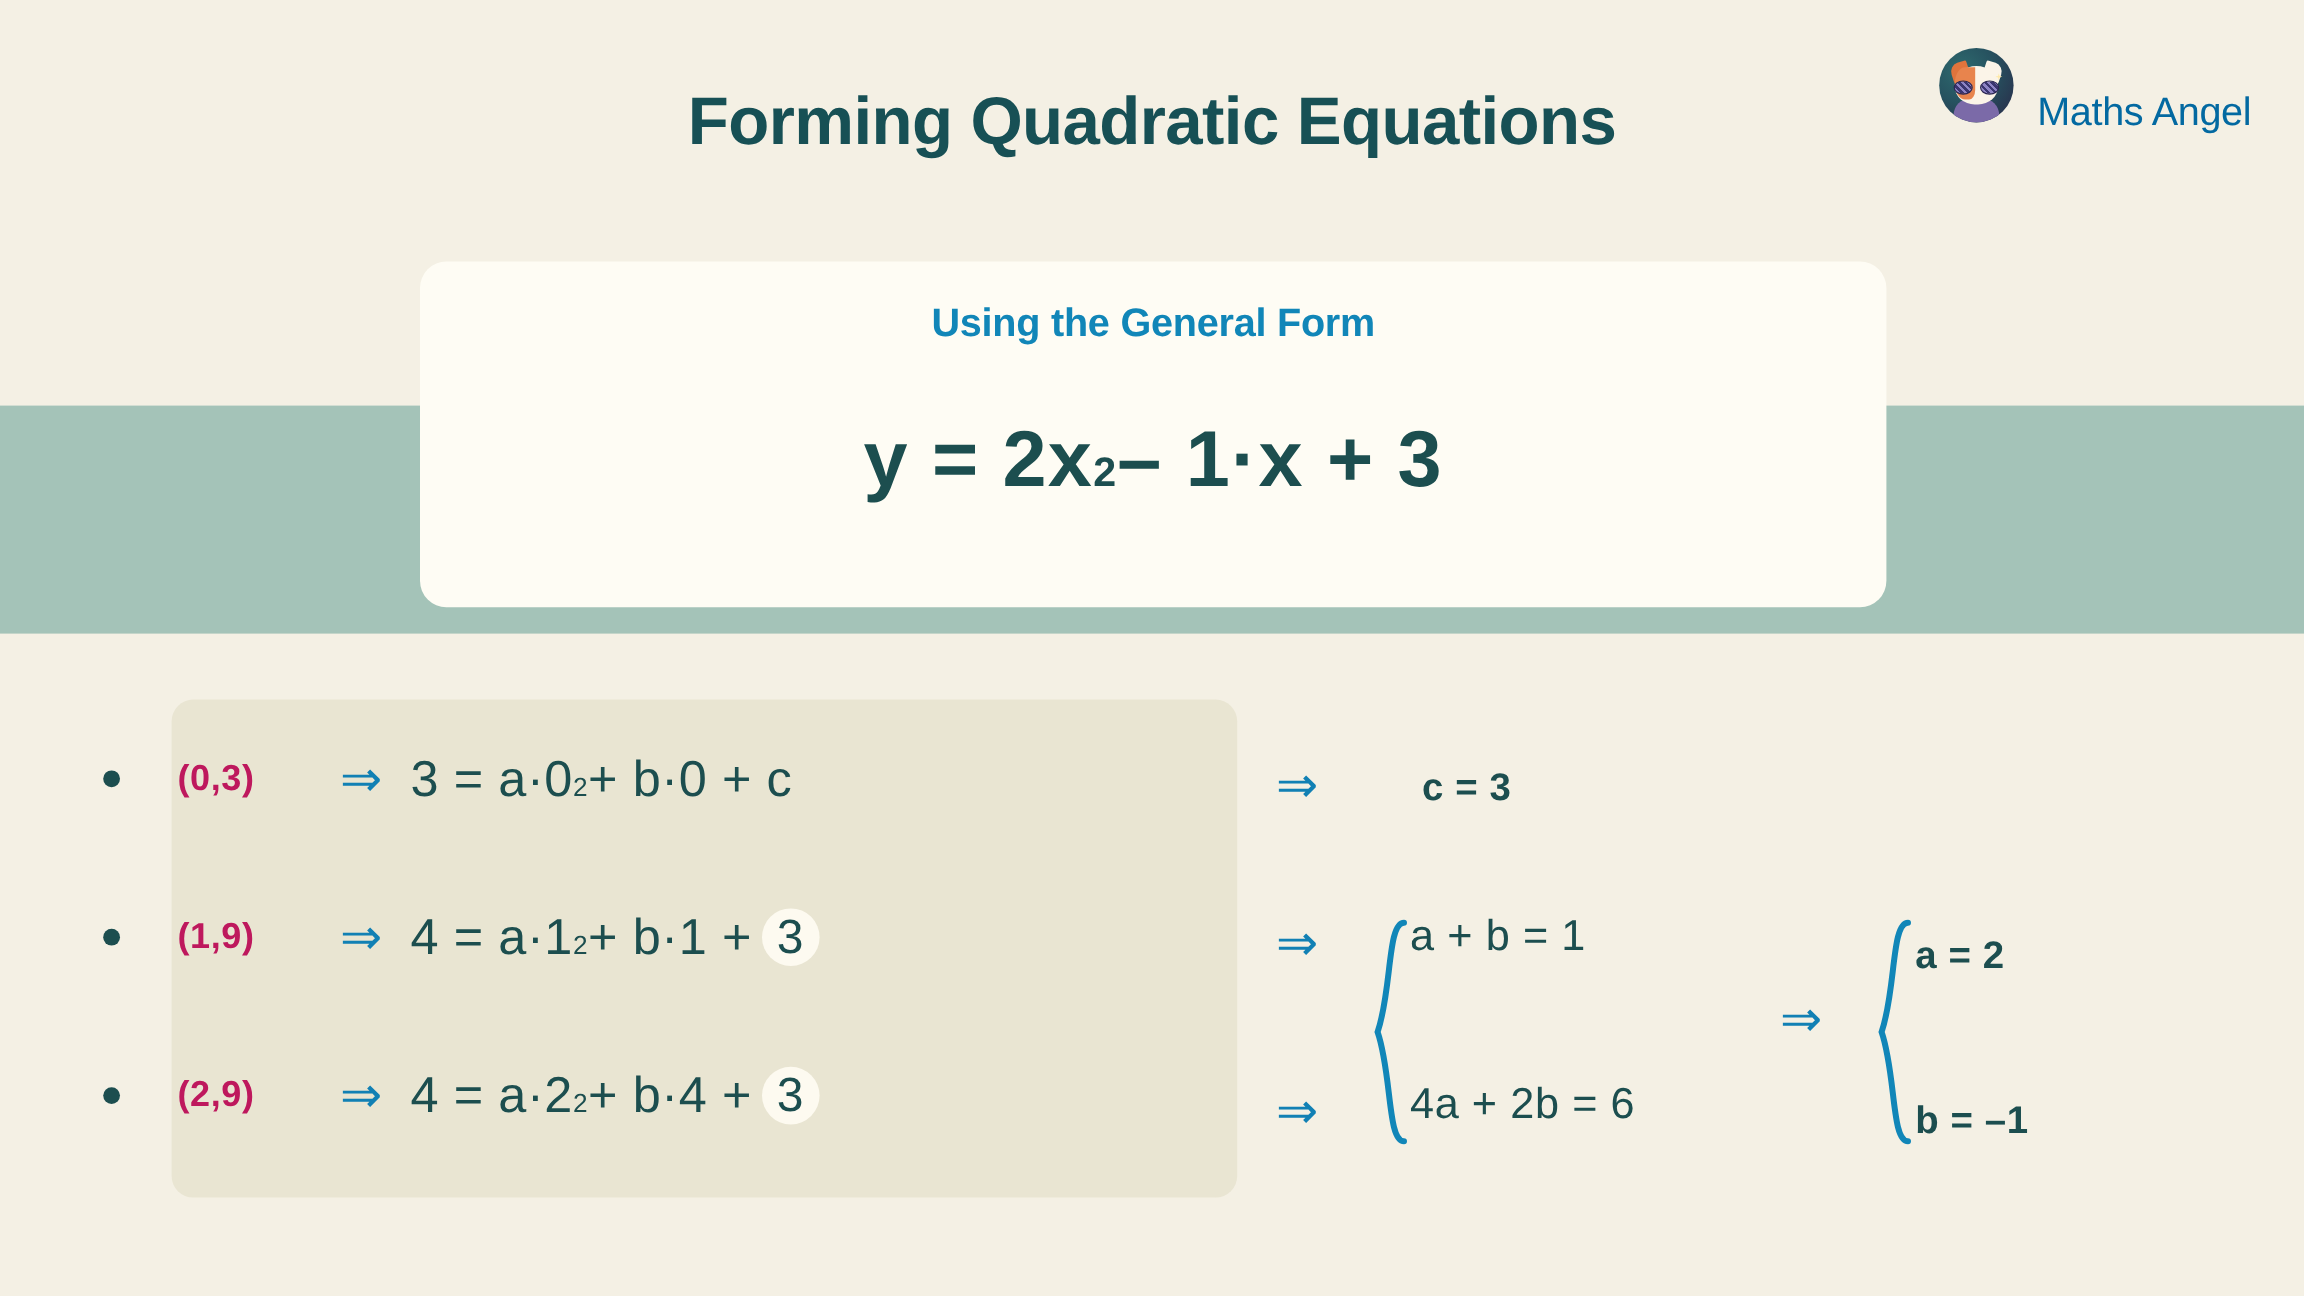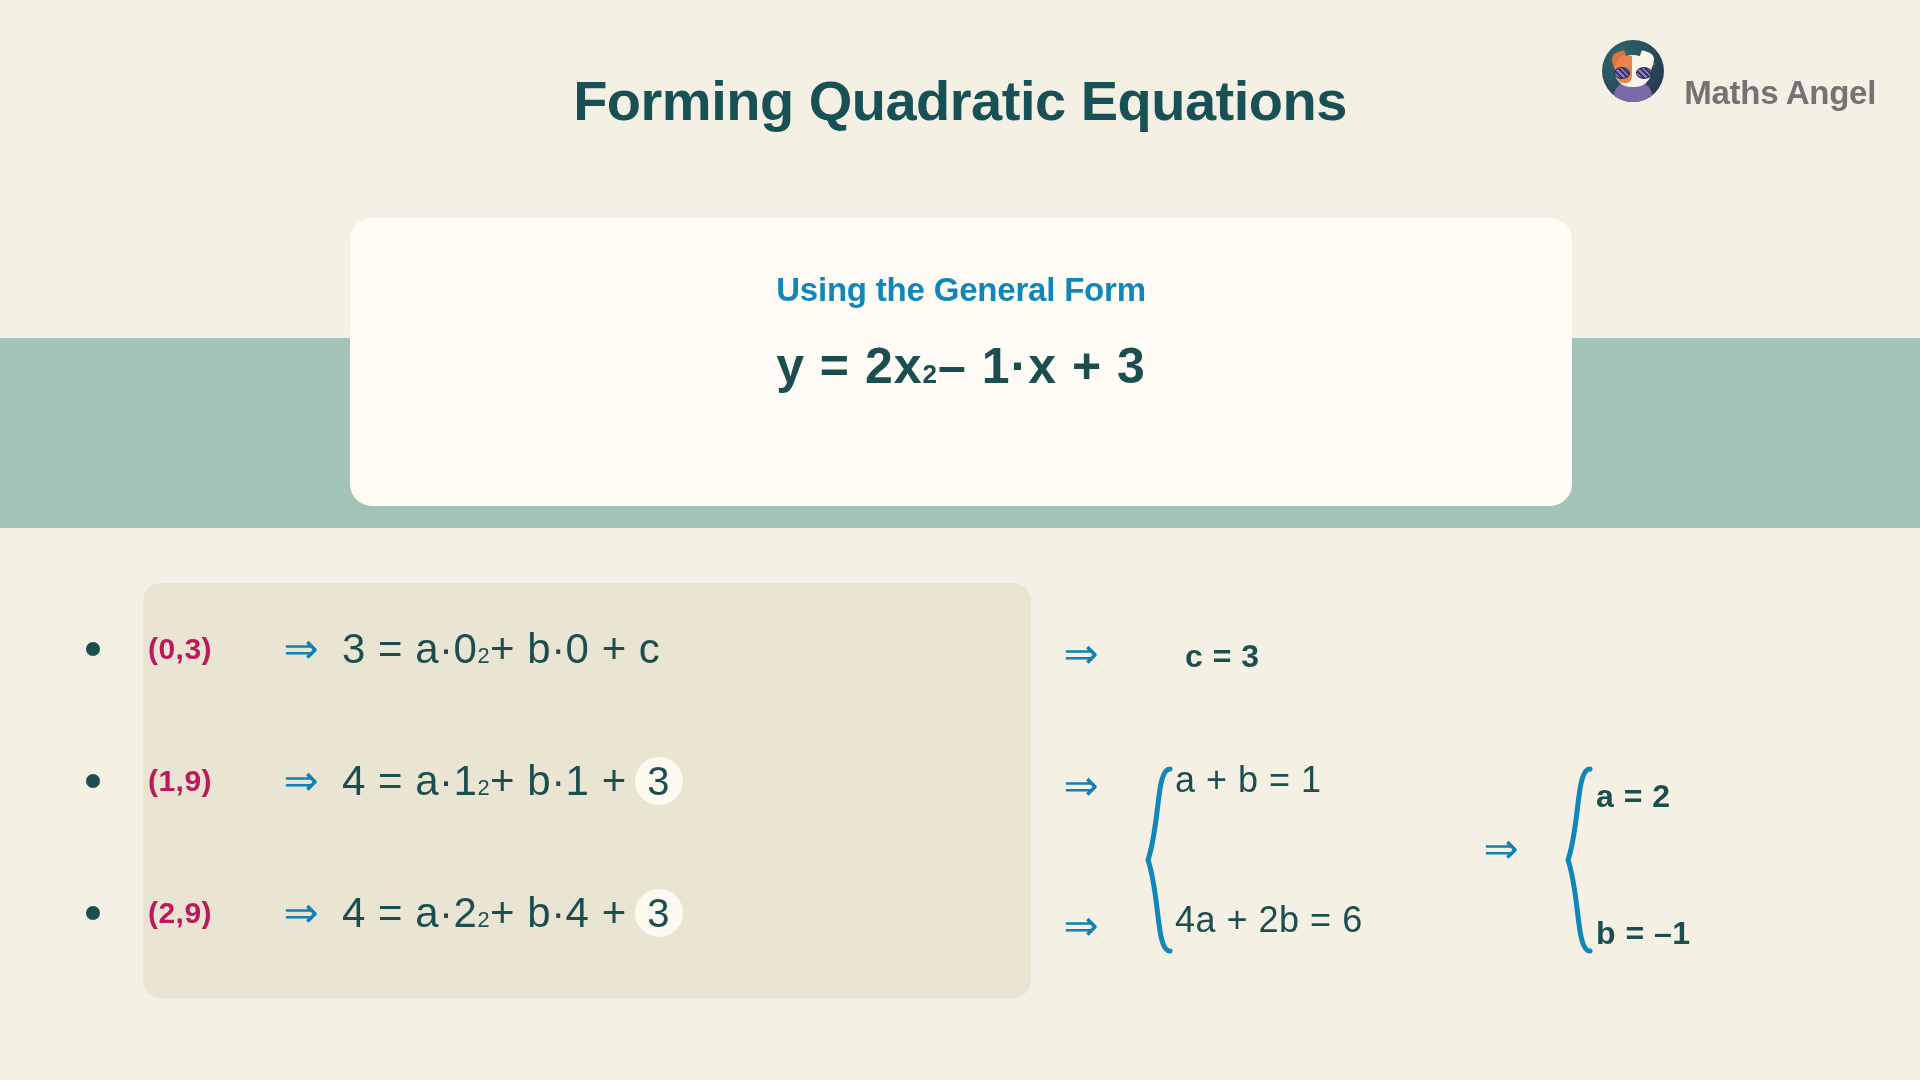--- a/index.html
+++ b/index.html
@@ -62,38 +62,38 @@
     width:16px; height:12px; border-radius:50%;
     background:repeating-linear-gradient(45deg,#3a3570 0 2px,#8d83c4 2px 4px);
     border:1.5px solid #2c2754;
   }
   .bm-spark {
     position:absolute; right:9px; top:21px; width:6px; height:6px;
     background:#ffe9a8;
     clip-path:polygon(50% 0,60% 40%,100% 50%,60% 60%,50% 100%,40% 60%,0 50%,40% 40%);
   }
   .brand-name {
-    font-size:33px; font-weight:bold; color:#737373; letter-spacing:-0.3px;
+    font-size:33px; font-weight:normal; color:#0369a1; letter-spacing:-0.3px;
     white-space:nowrap;
     margin-top:44px;
   }
 
   
   .formula-card {
     position:absolute; left:350px; top:218px; width:1222px; height:288px;
     background:#fefcf4; border-radius:22px;
     display:flex; flex-direction:column; align-items:center;
-    padding-top:53px;
+    padding-top:32px;
   }
   .card-subtitle {
     font-size:33px; font-weight:bold; color:#1186b8; letter-spacing:-0.2px;
   }
   .card-formula {
-    margin-top:28px;
-    font-size:50px; font-weight:bold; color:#1c4e4f; letter-spacing:1px;
+    margin-top:56px;
+    font-size:66px; font-weight:bold; color:#1c4e4f; letter-spacing:1px;
     display:flex; align-items:baseline;
   }
   .card-formula sup { font-size:0.52em; font-weight:bold; }
 
   
   .work-panel {
     position:absolute; left:143px; top:583px; width:888px; height:415px;
     background:#e9e5d2; border-radius:18px;
   }
 

